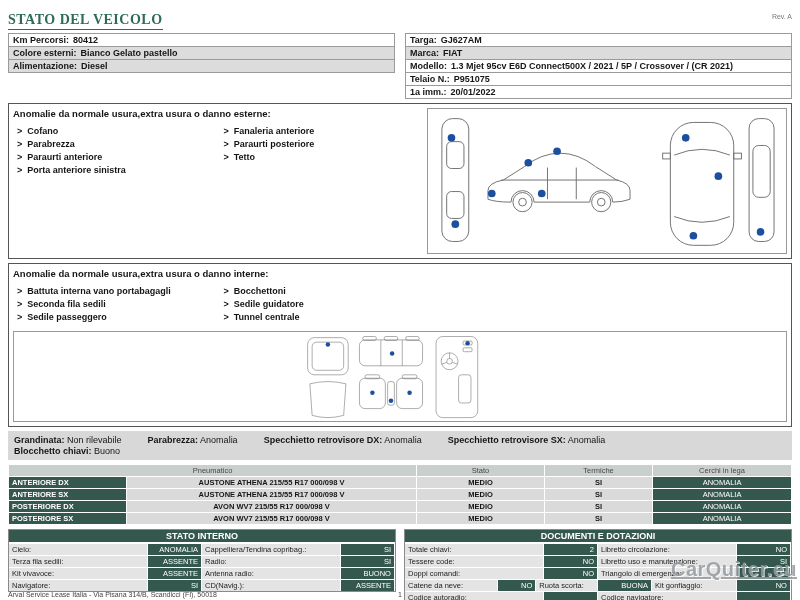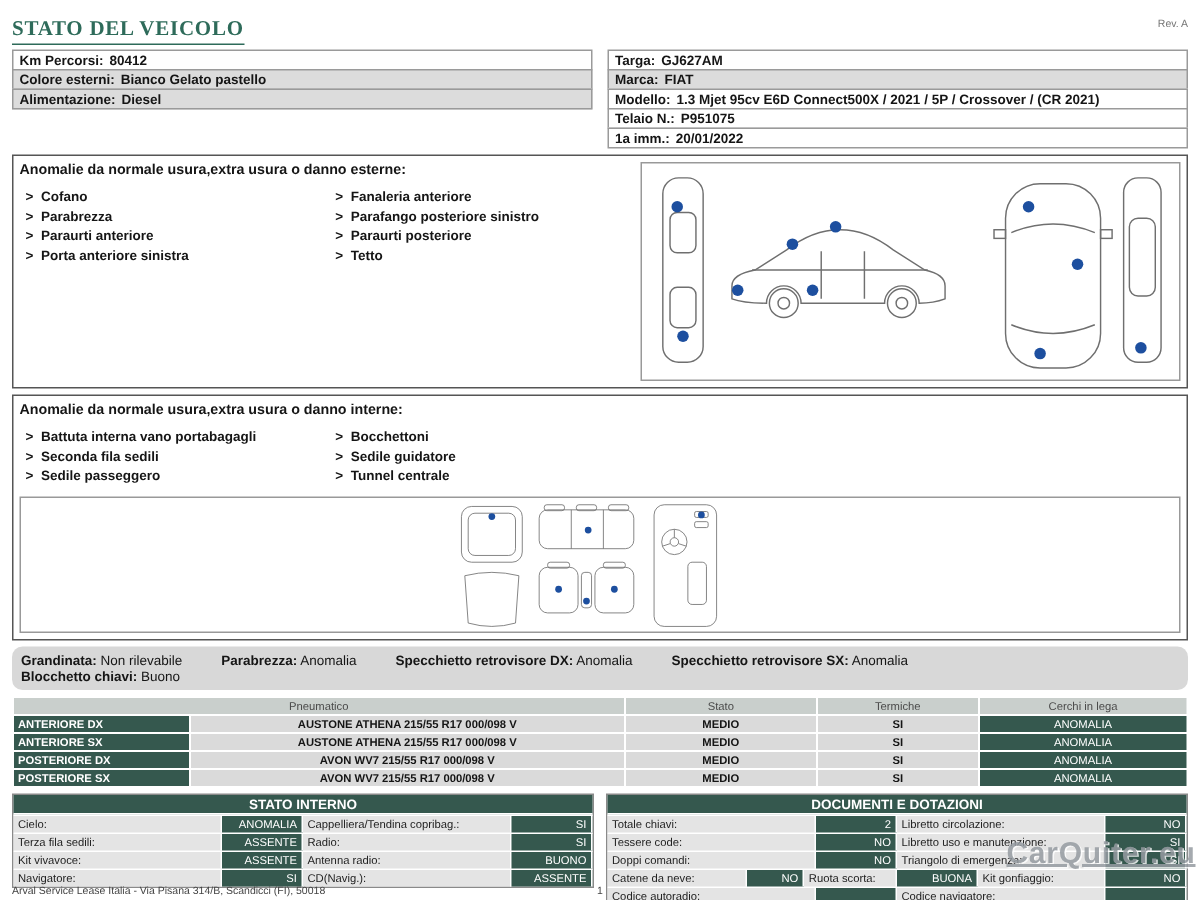--- a/index.html
+++ b/index.html
@@ -26,21 +26,21 @@
   .sect2 { height: 164px; flex-direction: column; }
   .sect-left { width: 408px; flex: none; }
   .sect-title { font-size: 9.5px; font-weight: bold; margin-bottom: 7px; }
   .cols { display: flex; font-size: 9px; font-weight: bold; gap: 9px; padding-left: 4px; }
   .col { flex: 1; }
   .li { margin-bottom: 3px; }
   .li::before { content: ">  "; white-space: pre; }
   .diagram { flex: 1; border: 1px solid #999; background: #fff; overflow: hidden; }
   .diagram svg { display: block; width: 100%; height: 100%; }
 
-  .band { margin-top: 4px; background: #d8d8d8; padding: 3px 6px; font-size: 9px; border-radius: 7px; }
+  .band { margin-top: 4px; background: #d8d8d8; padding: 3px 6px; font-size: 9px; }
   .band-line { display: flex; gap: 26px; margin: 1px 0; flex-wrap: nowrap; }
   .pair { white-space: nowrap; }
   .pair .lab { font-weight: bold; }
 
   table.tyres { width: 100%; border-collapse: collapse; margin-top: 4px;
     font-size: 7.5px; border: 1px solid #9a9a9a; table-layout: fixed; }
   table.tyres td { border: 1px solid #fff; padding: 1px 3px; line-height: 9px; overflow: hidden; white-space: nowrap; }
   table.tyres .th { background: #c9cfcc; color: #4a4a4a; text-align: center; }
   table.tyres .pos { background: #35584e; color: #fff; font-weight: bold; }
   table.tyres .name, table.tyres .c { background: #dadada; text-align: center; font-weight: bold; }
@@ -117,21 +117,20 @@
       <div class="sect-title">Anomalie da normale usura,extra usura o danno esterne:</div>
       <div class="cols">
         <div class="col">
           <div class="li">Cofano</div>
           <div class="li">Parabrezza</div>
           <div class="li">Paraurti anteriore</div>
           <div class="li">Porta anteriore sinistra</div>
         </div>
         <div class="col">
           <div class="li">Fanaleria anteriore</div>
-          <div class="li">Parafango posteriore sinistro</div>
           <div class="li">Paraurti posteriore</div>
           <div class="li">Tetto</div>
         </div>
       </div>
     </div>
     <div class="diagram">
       <svg viewBox="0 0 360 150" preserveAspectRatio="xMidYMid meet">
         <g stroke="#6f6f6f" fill="none" stroke-width="1">
           <rect x="8" y="10" width="28" height="128" rx="11"></rect>
           <rect x="13" y="34" width="18" height="28" rx="5"></rect>

